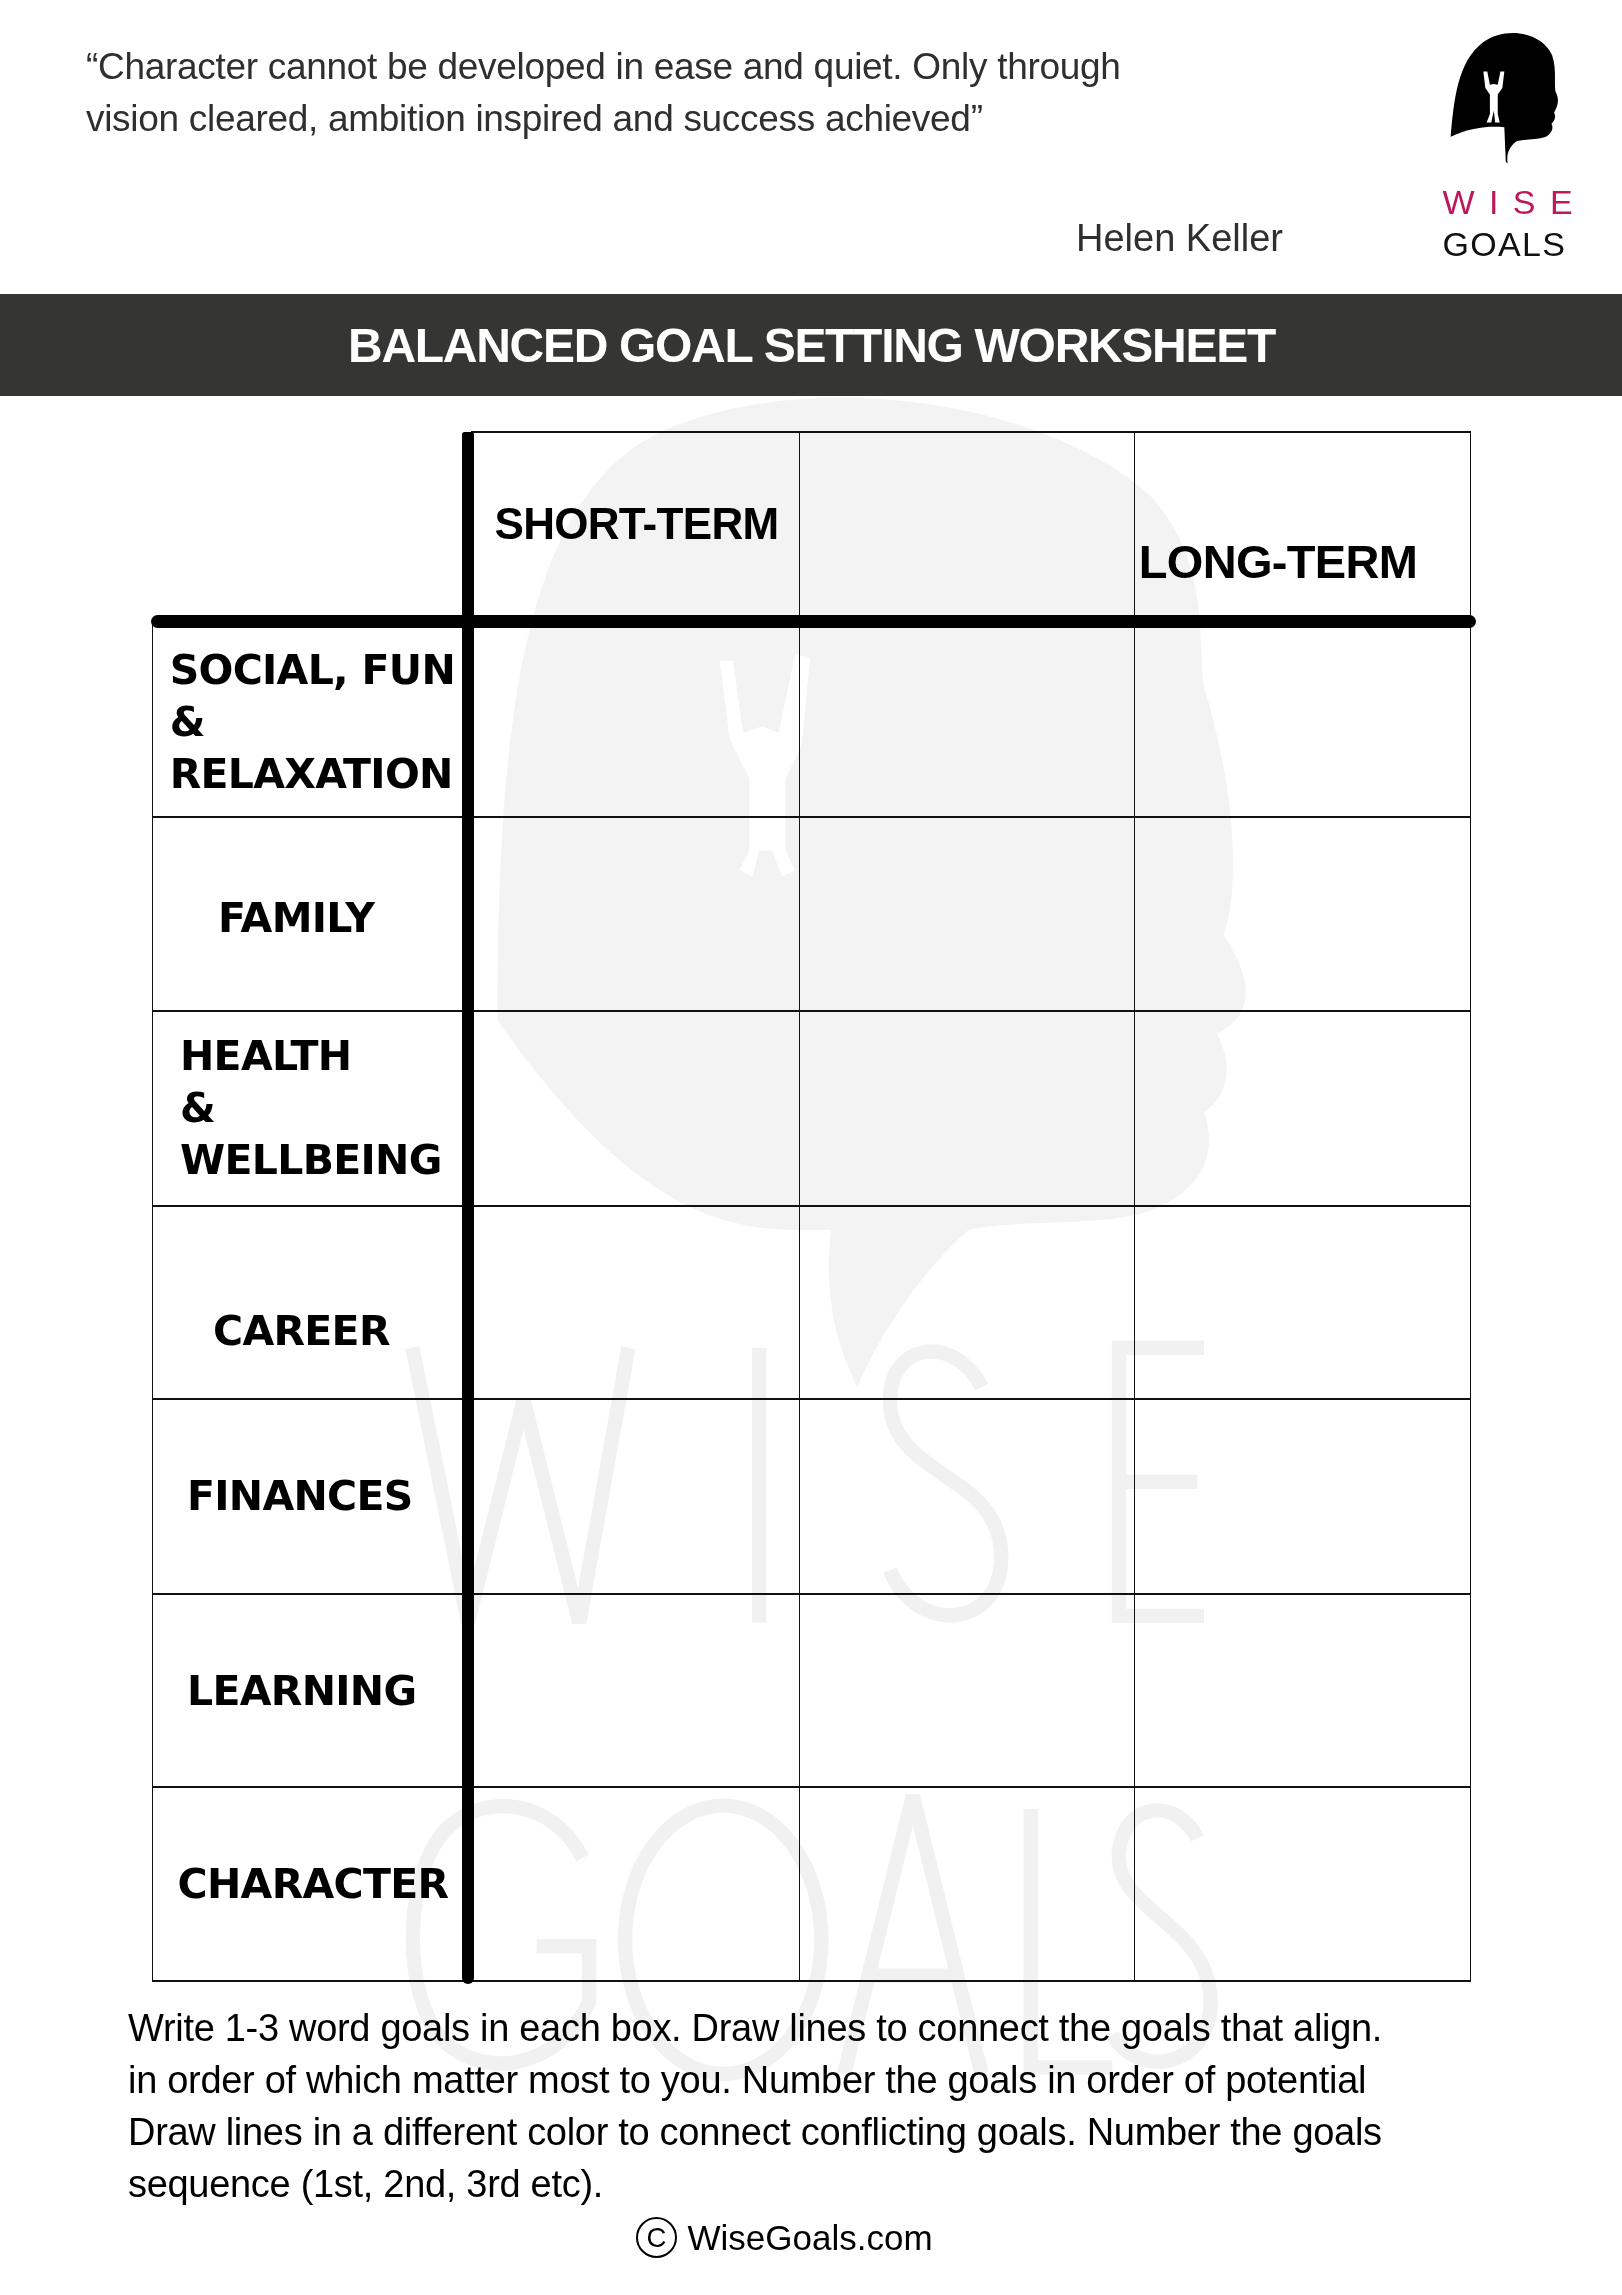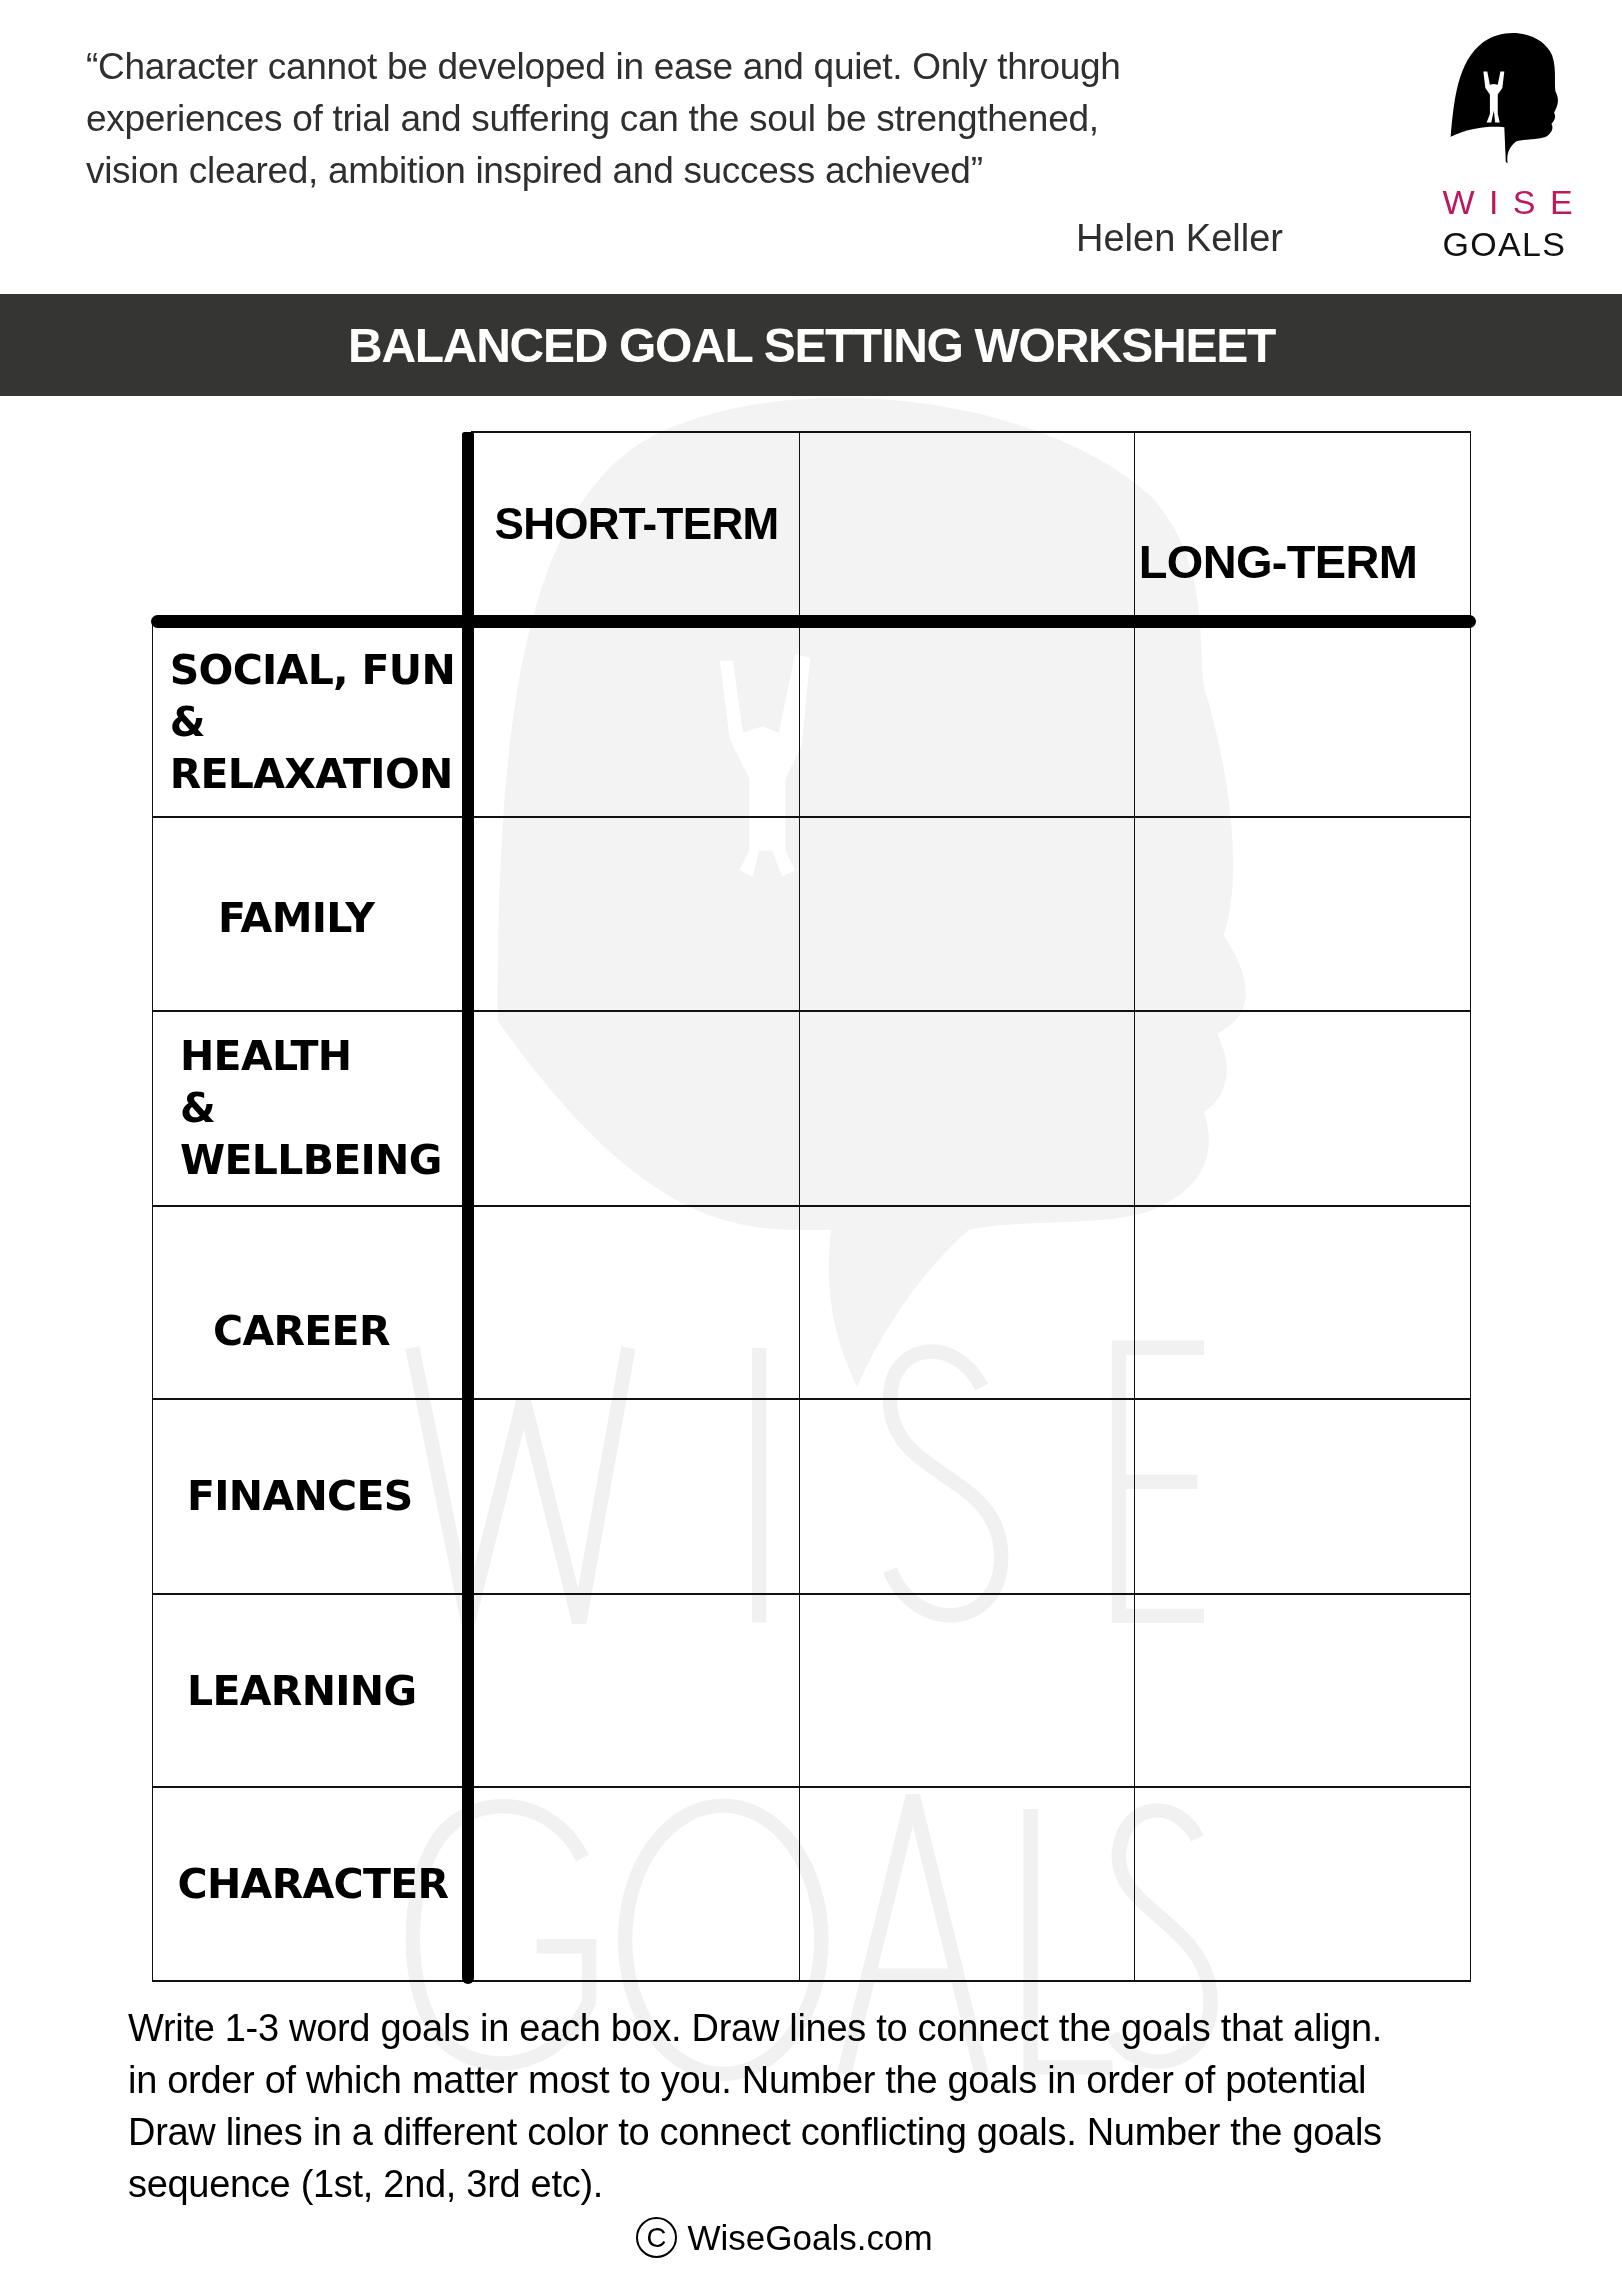--- a/index.html
+++ b/index.html
@@ -102,21 +102,20 @@
       <polyline points="1290,3170 1395,2745 1500,3170"></polyline>
       <line x1="1325" y1="3020" x2="1465" y2="3020"></line>
       <polyline points="1575,2765 1575,3160 1700,3160"></polyline>
       <path d="M 1830 2810 C 1800 2750, 1720 2750, 1710 2830 C 1700 2920, 1850 2940, 1850 3060 C 1850 3160, 1740 3180, 1700 3110"></path>
     </g>
   </svg>
 </div>
 
 <div class="quote">
   <span class="line">“Character cannot be developed in ease and quiet. Only through</span>
-  <span class="line">experiences of trial and suffering can the soul be strengthened,</span>
   <span class="line">vision cleared, ambition inspired and success achieved”</span>
 </div>
 <div class="author">Helen Keller</div>
 
 <div class="logo">
   <svg width="118" height="144" viewBox="0 0 180 220">
     <path d="M 10 165 C 15 110, 20 50, 60 20 C 95 -5, 150 5, 165 40 C 172 60, 168 80, 170 95
              C 178 110, 172 120, 168 128 C 172 135, 168 140, 164 145 C 168 152, 164 160, 155 165
              C 140 170, 120 168, 110 172 C 100 180, 95 190, 97 205 C 88 200, 86 188, 90 175
              C 70 160, 40 150, 10 165 Z" fill="#000"></path>

